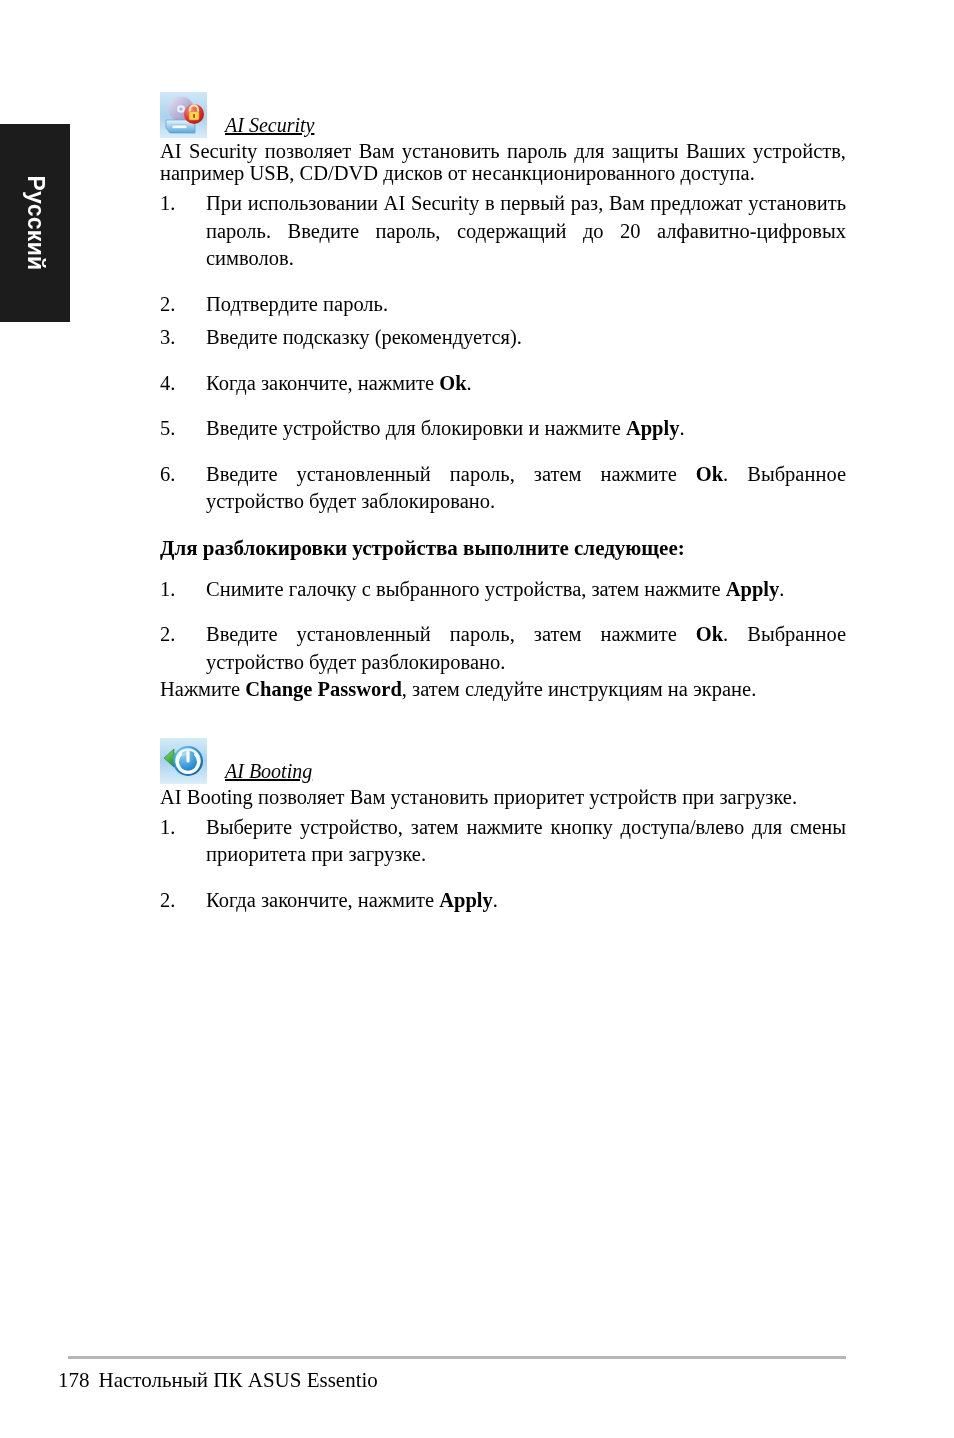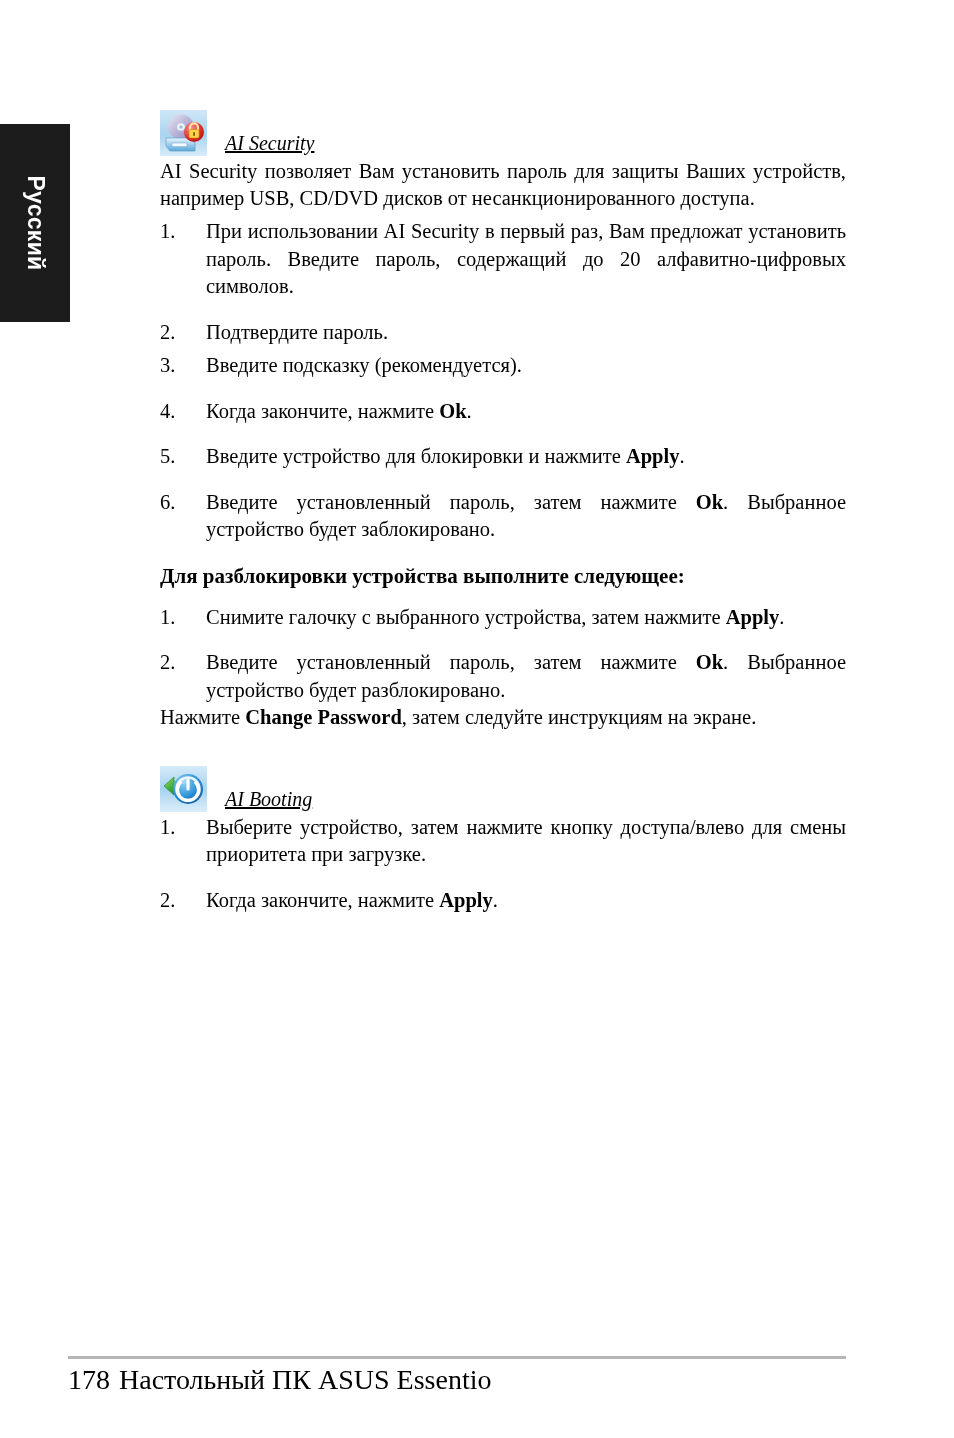--- a/index.html
+++ b/index.html
@@ -37,21 +37,21 @@
     font-family: "Liberation Sans", "DejaVu Sans", sans-serif;
     font-weight: bold;
     font-size: 23px;
     letter-spacing: 0.3px;
   }
 
   
   .content {
     position: absolute;
     left: 160px;
-    top: 110px;
+    top: 92px;
     width: 686px;
   }
 
   
   .feature-head {
     margin: 0 0 2px 0;
     line-height: 0;
   }
   .feature-icon {
     display: inline-block;
@@ -69,21 +69,21 @@
     font-size: 20px;
     line-height: 22px;
     text-decoration: underline;
     font-family: "Liberation Serif", "DejaVu Serif", serif;
   }
 
   
   p.body {
     margin: 0 0 6px 0;
     font-size: 20.5px;
-    line-height: 27px;
+    line-height: 22px;
     text-align: justify;
     text-justify: inter-word;
   }
   p.body.first { margin-top: 2px; }
 
   
   h3.sec {
     margin: 18px 0 14px 0;
     font-size: 21px;
     line-height: 28px;
@@ -144,23 +144,23 @@
   .footer-rule {
     position: absolute;
     left: 68px;
     top: 1356px;
     width: 778px;
     height: 3px;
     background: #b6b6b6;
   }
   .footer-text {
     position: absolute;
-    left: 68px;
+    left: 58px;
     top: 1366px;
-    font-size: 28px;
+    font-size: 21px;
     line-height: 28px;
     white-space: nowrap;
   }
   .footer-text .pg { margin-right: 9px; }
 </style>
 </head>
 <body>
 
 <div class="lang-tab">
   <span class="lang-tab-label">Русский</span>
@@ -282,20 +282,21 @@
         <circle cx="28" cy="23" r="11.5" fill="none" stroke="#e8f6ff" stroke-width="2.6"></circle>
         <path d="M28 10 A13 13 0 0 0 28 36" fill="none" stroke="#ffffff" stroke-width="0.01"></path>
         <rect x="26.4" y="12.5" width="3.2" height="12" rx="1.5" fill="#ffffff"></rect>
         <path d="M20.5 16.5 a10.5 10.5 0 1 0 15 0" fill="none" stroke="#ffffff" stroke-width="3.1" stroke-linecap="round"></path>
         <ellipse cx="23" cy="15" rx="5" ry="3" fill="#ffffff" opacity="0.22"></ellipse>
       </svg>
     </span>
     <span class="feature-name">AI Booting</span>
   </div>
 
+  <p class="body first">AI Booting позволяет Вам установить приоритет устройств при загрузке.</p>
 
 
   <ol class="steps">
     <li>
       <span class="num">1.</span>
       <span class="txt"><span>Выберите устройство, затем нажмите кнопку доступа/влево для смены приоритета при загрузке.</span><b></b><span></span></span>
     </li>
     <li>
       <span class="num">2.</span>
       <span class="txt"><span>Когда закончите, нажмите </span><b>Apply</b><span>.</span></span>

